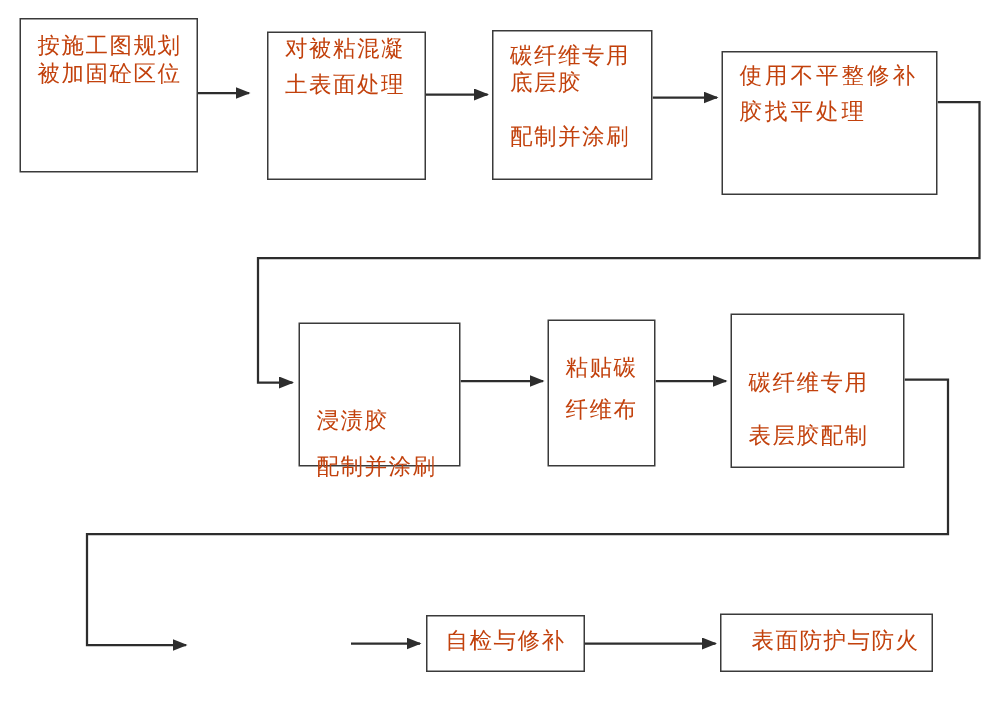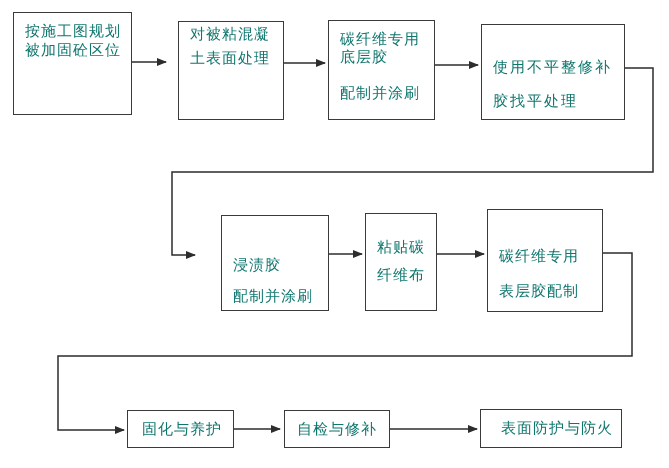--- a/index.html
+++ b/index.html
@@ -5,22 +5,22 @@
   html, body {
     margin: 0;
     padding: 0;
     background: #ffffff;
   }
   .canvas {
     position: relative;
     width: 669px;
     height: 468px;
     background: #ffffff;
-    font-family: Liberation Serif, serif;
-    color: #0f766e;
+    font-family: Liberation Mono, monospace;
+    color: #c2410c;
     overflow: hidden;
   }
   .edge-layer {
     position: absolute;
     left: 0;
     top: 0;
     width: 669px;
     height: 468px;
   }
   .node {
@@ -30,22 +30,22 @@
     background: #ffffff;
     font-size: 15px;
     letter-spacing: 1px;
     white-space: pre-line;
     line-height: 20px;
     padding: 8px 4px 0 11px;
   }
   .b1  { left: 13px;  top: 12px;  width: 119px; height: 103px; line-height: 19px; padding-top: 9px;  }
   .b2  { left: 178px; top: 21px;  width: 106px; height: 99px;  line-height: 24px; padding-top: 0;  }
   .b3  { left: 328px; top: 20px;  width: 107px; height: 100px; line-height: 18px; padding-top: 9px;  }
-  .b4  { left: 481px; top: 24px;  width: 144px; height: 96px;  line-height: 34px; padding-top: 25px; letter-spacing: 2px; }
-  .b5  { left: 199px; top: 215px; width: 108px; height: 96px;  line-height: 31px; padding-top: 34px; margin-left: 22px; }
+  .b4  { left: 481px; top: 34px;  width: 144px; height: 96px;  line-height: 24px; padding-top: 5px; letter-spacing: 2px; }
+  .b5  { left: 199px; top: 215px; width: 108px; height: 96px;  line-height: 31px; padding-top: 50px; }
   .b6  { left: 365px; top: 213px; width: 72px;  height: 98px;  line-height: 28px; padding-top: 19px; }
   .b7  { left: 487px; top: 209px; width: 116px; height: 103px; line-height: 35px; padding-top: 29px; }
   .b8  { left: 127px; top: 410px; width: 107px; height: 38px;  line-height: 36px; padding: 0 0 0 14px; }
   .b9  { left: 284px; top: 410px; width: 106px; height: 38px;  line-height: 36px; padding: 0 0 0 12px; }
   .b10 { left: 480px; top: 409px; width: 142px; height: 39px;  line-height: 37px; padding: 0 0 0 12px; text-align: center; }
   .edge {
     fill: none;
     stroke: #2d2d2d;
     stroke-width: 1.5;
   }
@@ -81,17 +81,16 @@
 
 配制并涂刷</div>
   <div class="node b4">使用不平整修补
 胶找平处理</div>
   <div class="node b5">浸渍胶
 配制并涂刷</div>
   <div class="node b6">粘贴碳
 纤维布</div>
   <div class="node b7">碳纤维专用
 表层胶配制</div>
-  <div class="node b8">固化与养护</div>
   <div class="node b9">自检与修补</div>
   <div class="node b10">表面防护与防火</div>
 
 </div>
 
 </body></html>

